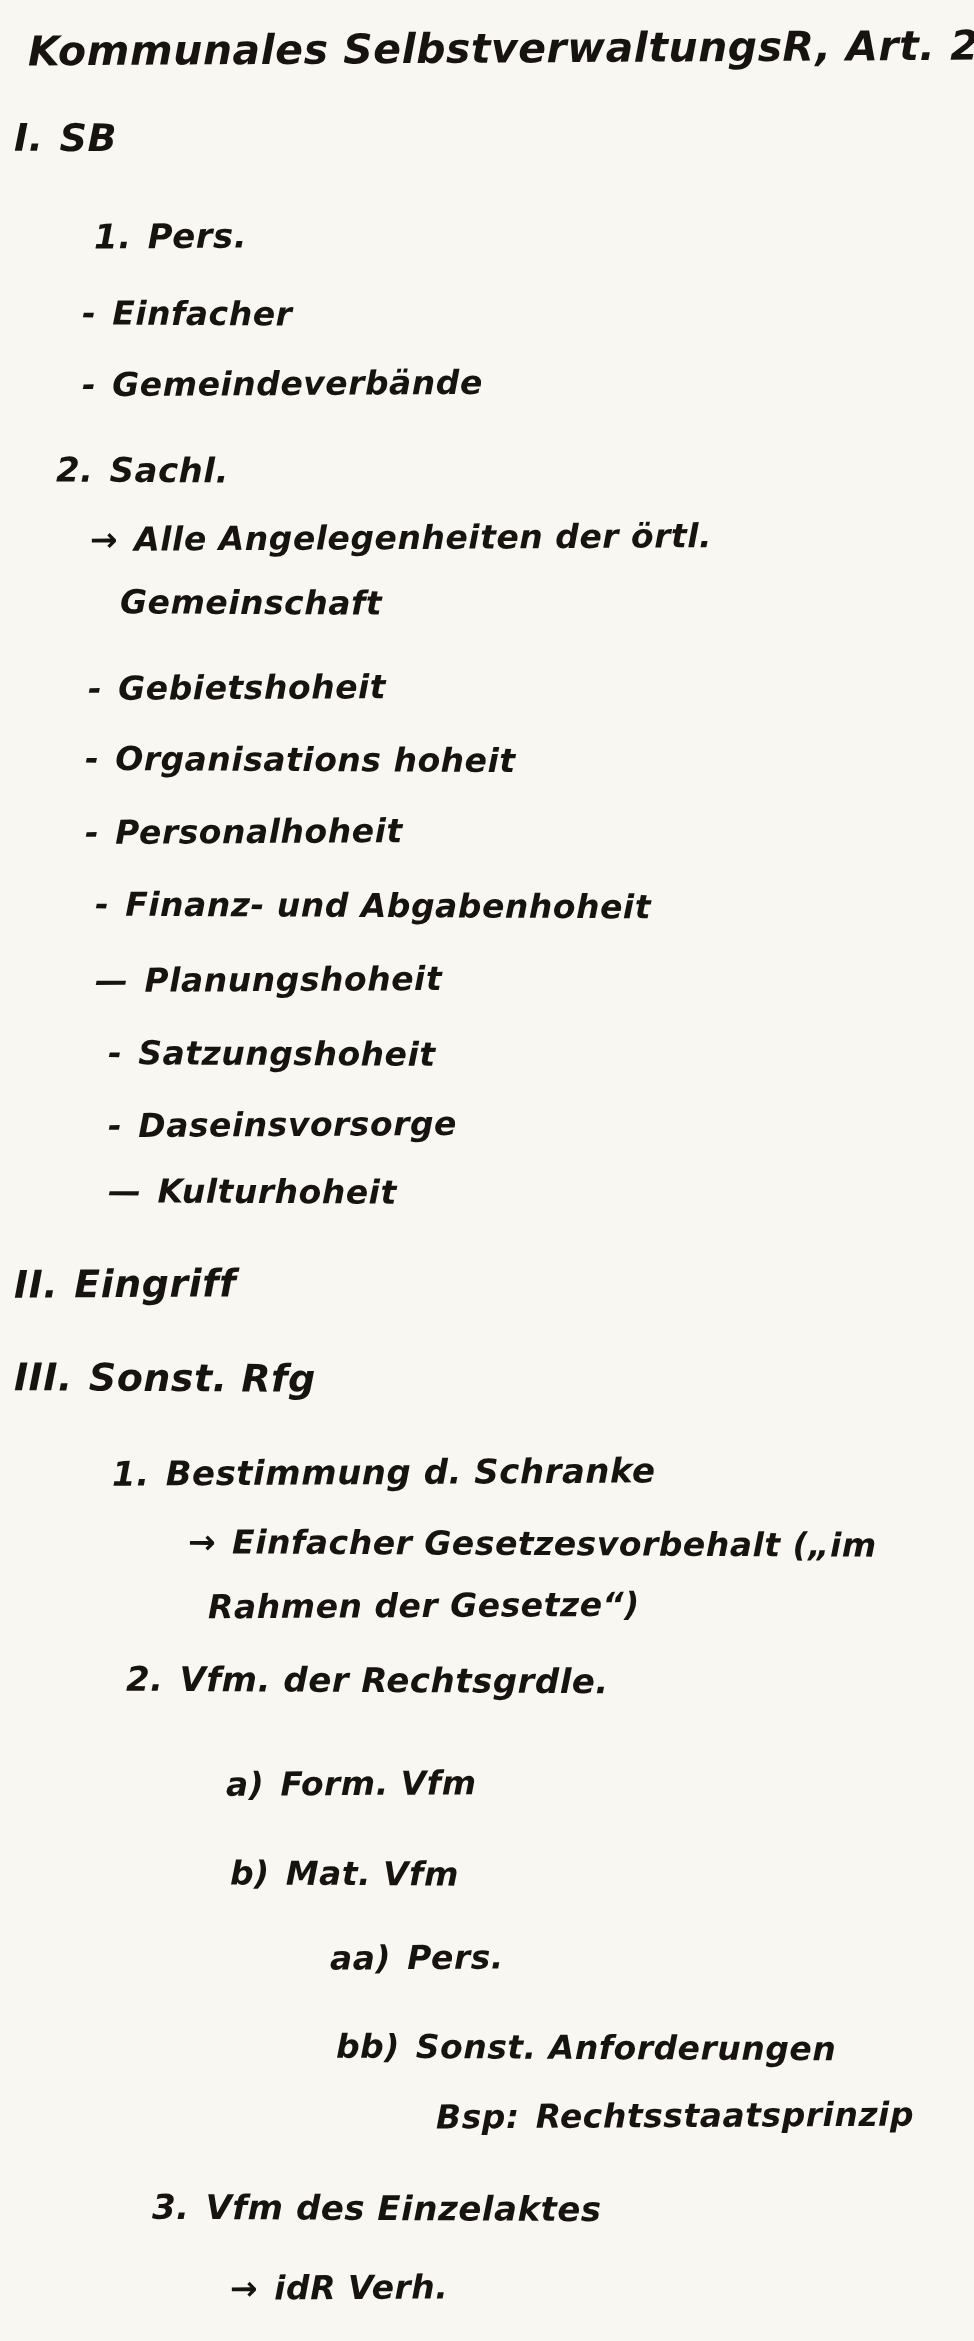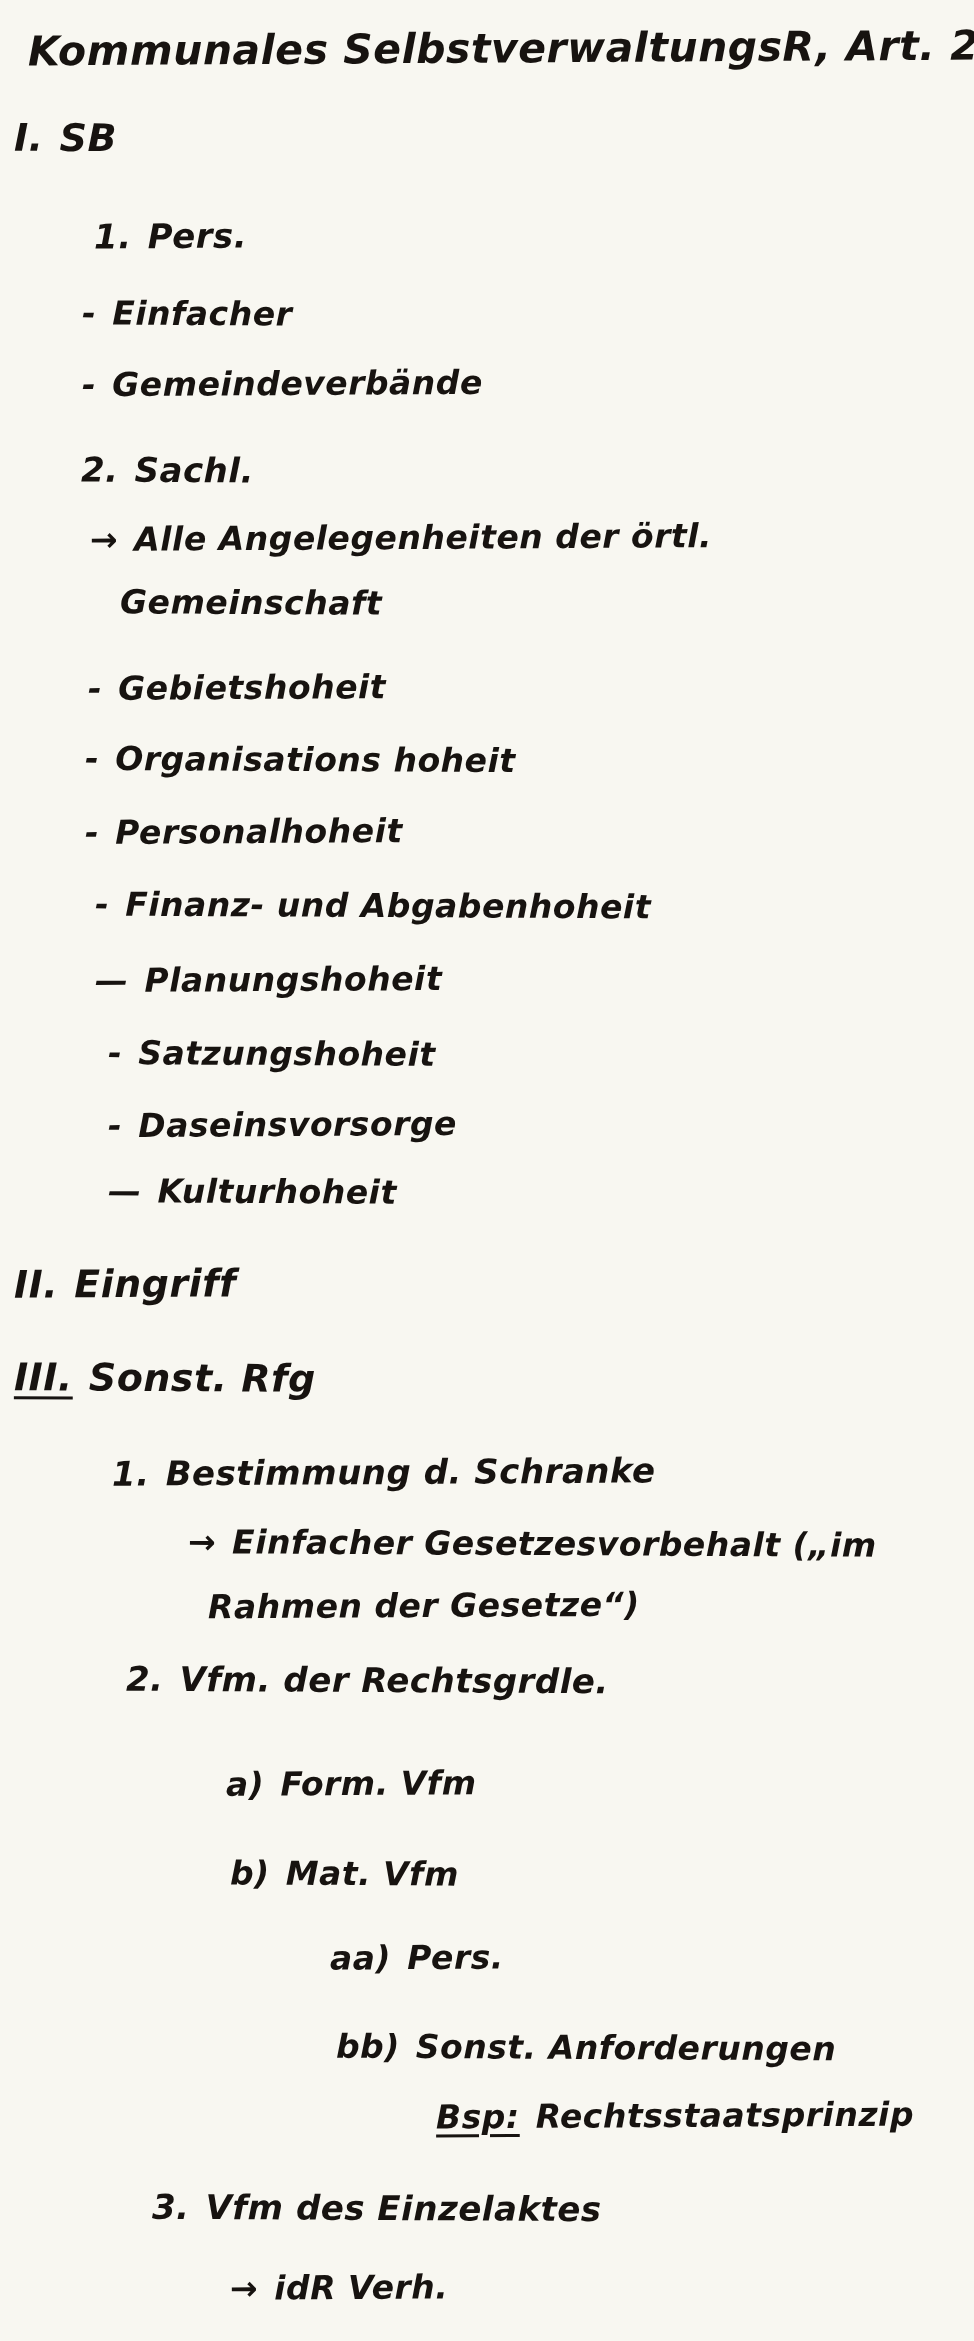--- a/index.html
+++ b/index.html
@@ -15,32 +15,32 @@
     font-style: italic;
     font-weight: bold;
     overflow: hidden;
   }
   .line { position: absolute; white-space: nowrap; font-size: 33px; letter-spacing: 0.5px; }
   .line .marker { display: inline-block; margin-right: 16px; }
   .line .txt { display: inline-block; }
   .title { font-size: 41px; letter-spacing: 0.5px; }
   .h1 { font-size: 38px; }
   .h2 { font-size: 34px; }
-  .u-marker .marker { text-decoration: underline; text-underline-offset: 6px; text-decoration-thickness: 3px; }
+  .u-marker .marker { text-underline-offset: 6px; text-decoration-thickness: 3px; }
   
   .line:nth-child(odd)  { transform: rotate(-0.35deg); }
   .line:nth-child(even) { transform: rotate(0.3deg); }
 
   
   .l0  { left: 28px;  top: 24px;  }
   .l1  { left: 14px;  top: 116px; }
   .l2  { left: 58px;  top: 216px; margin-left: 36px; }
   .l3  { left: 82px;  top: 294px; }
   .l4  { left: 82px;  top: 364px; }
-  .l5  { left: 56px;  top: 450px; margin-left: 25px; }
+  .l5  { left: 56px;  top: 450px; }
   .l6  { left: 90px;  top: 518px; }
   .l7  { left: 120px; top: 583px; }
   .l8  { left: 88px;  top: 668px; }
   .l9  { left: 85px;  top: 740px; }
   .l10 { left: 85px;  top: 812px; }
   .l11 { left: 95px;  top: 886px; }
   .l12 { left: 95px;  top: 960px; }
   .l13 { left: 108px; top: 1034px; }
   .l14 { left: 108px; top: 1105px; }
   .l15 { left: 108px; top: 1172px; }

